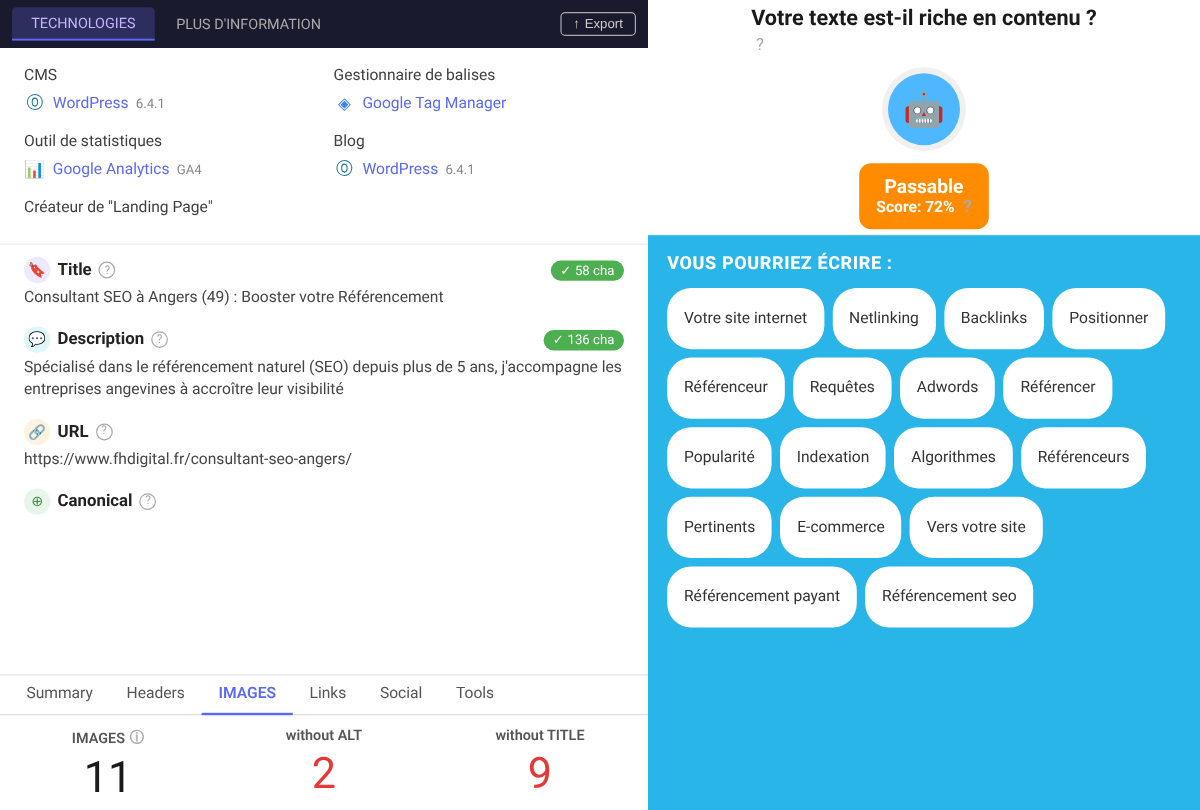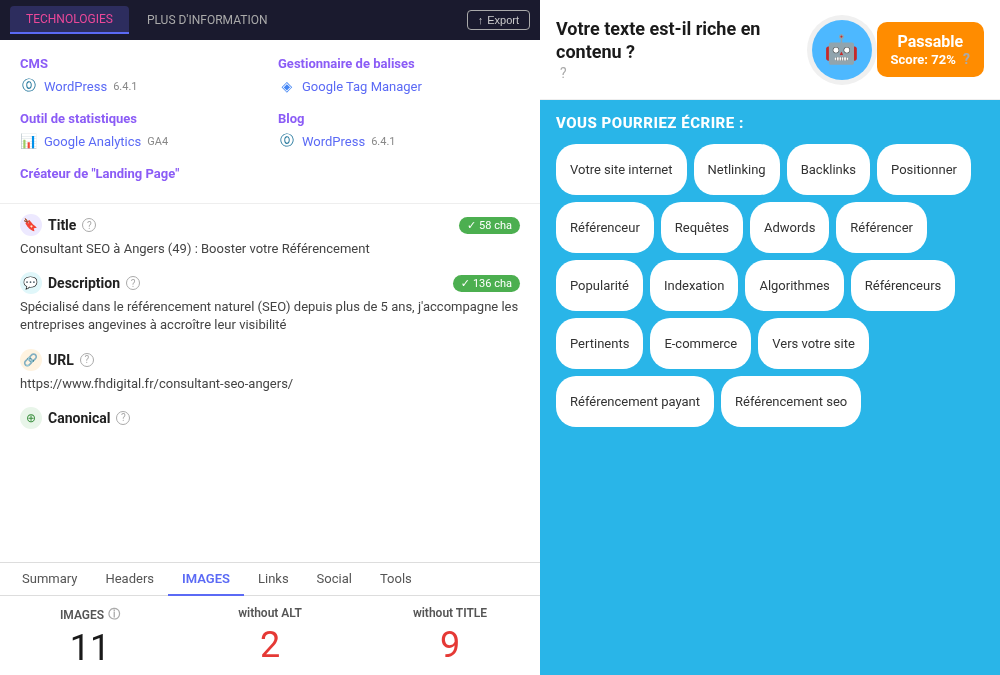--- a/index.html
+++ b/index.html
@@ -36,22 +36,22 @@
     }
 
     .tech-grid {
       display: grid;
       grid-template-columns: 1fr 1fr;
       gap: 16px;
     }
 
     .tech-block h4 {
       font-size: 13px;
-      color: #8b5cf6;
-      font-weight: 700;
+      color: #404040;
+      font-weight: 400;
       margin-bottom: 6px;
     }
 
     .tech-item {
       display: flex;
       align-items: center;
       gap: 6px;
       font-size: 13px;
     }
 
@@ -201,24 +201,25 @@
       display: flex;
       flex-direction: column;
       overflow: hidden;
     }
 
     
     .top-banner {
       background: #fff;
       display: flex;
       align-items: center;
-      padding: 14px 16px;
-      gap: 0;
+      padding: 4px 16px;
+      gap: 10px;
       border-bottom: 1px solid #eee;
       min-height: 100px;
+      flex-direction: column;
     }
 
     .banner-text {
       flex: 1;
     }
 
     .banner-text h2 {
       font-size: 18px;
       font-weight: 700;
       color: #1a1a1a;
@@ -319,21 +320,21 @@
 
     .dark-tab {
       padding: 6px 16px;
       font-size: 12px;
       color: #aaa;
       cursor: pointer;
       border-radius: 4px 4px 0 0;
     }
     .dark-tab.active {
       background: #2d2d5e;
-      color: #ec4899;
+      color: #c4b5fd;
       border-bottom: 2px solid #5b6af5;
     }
 
     .export-btn {
       margin-left: auto;
       background: transparent;
       border: 1px solid #aaa;
       color: #ccc;
       border-radius: 4px;
       padding: 3px 10px;

